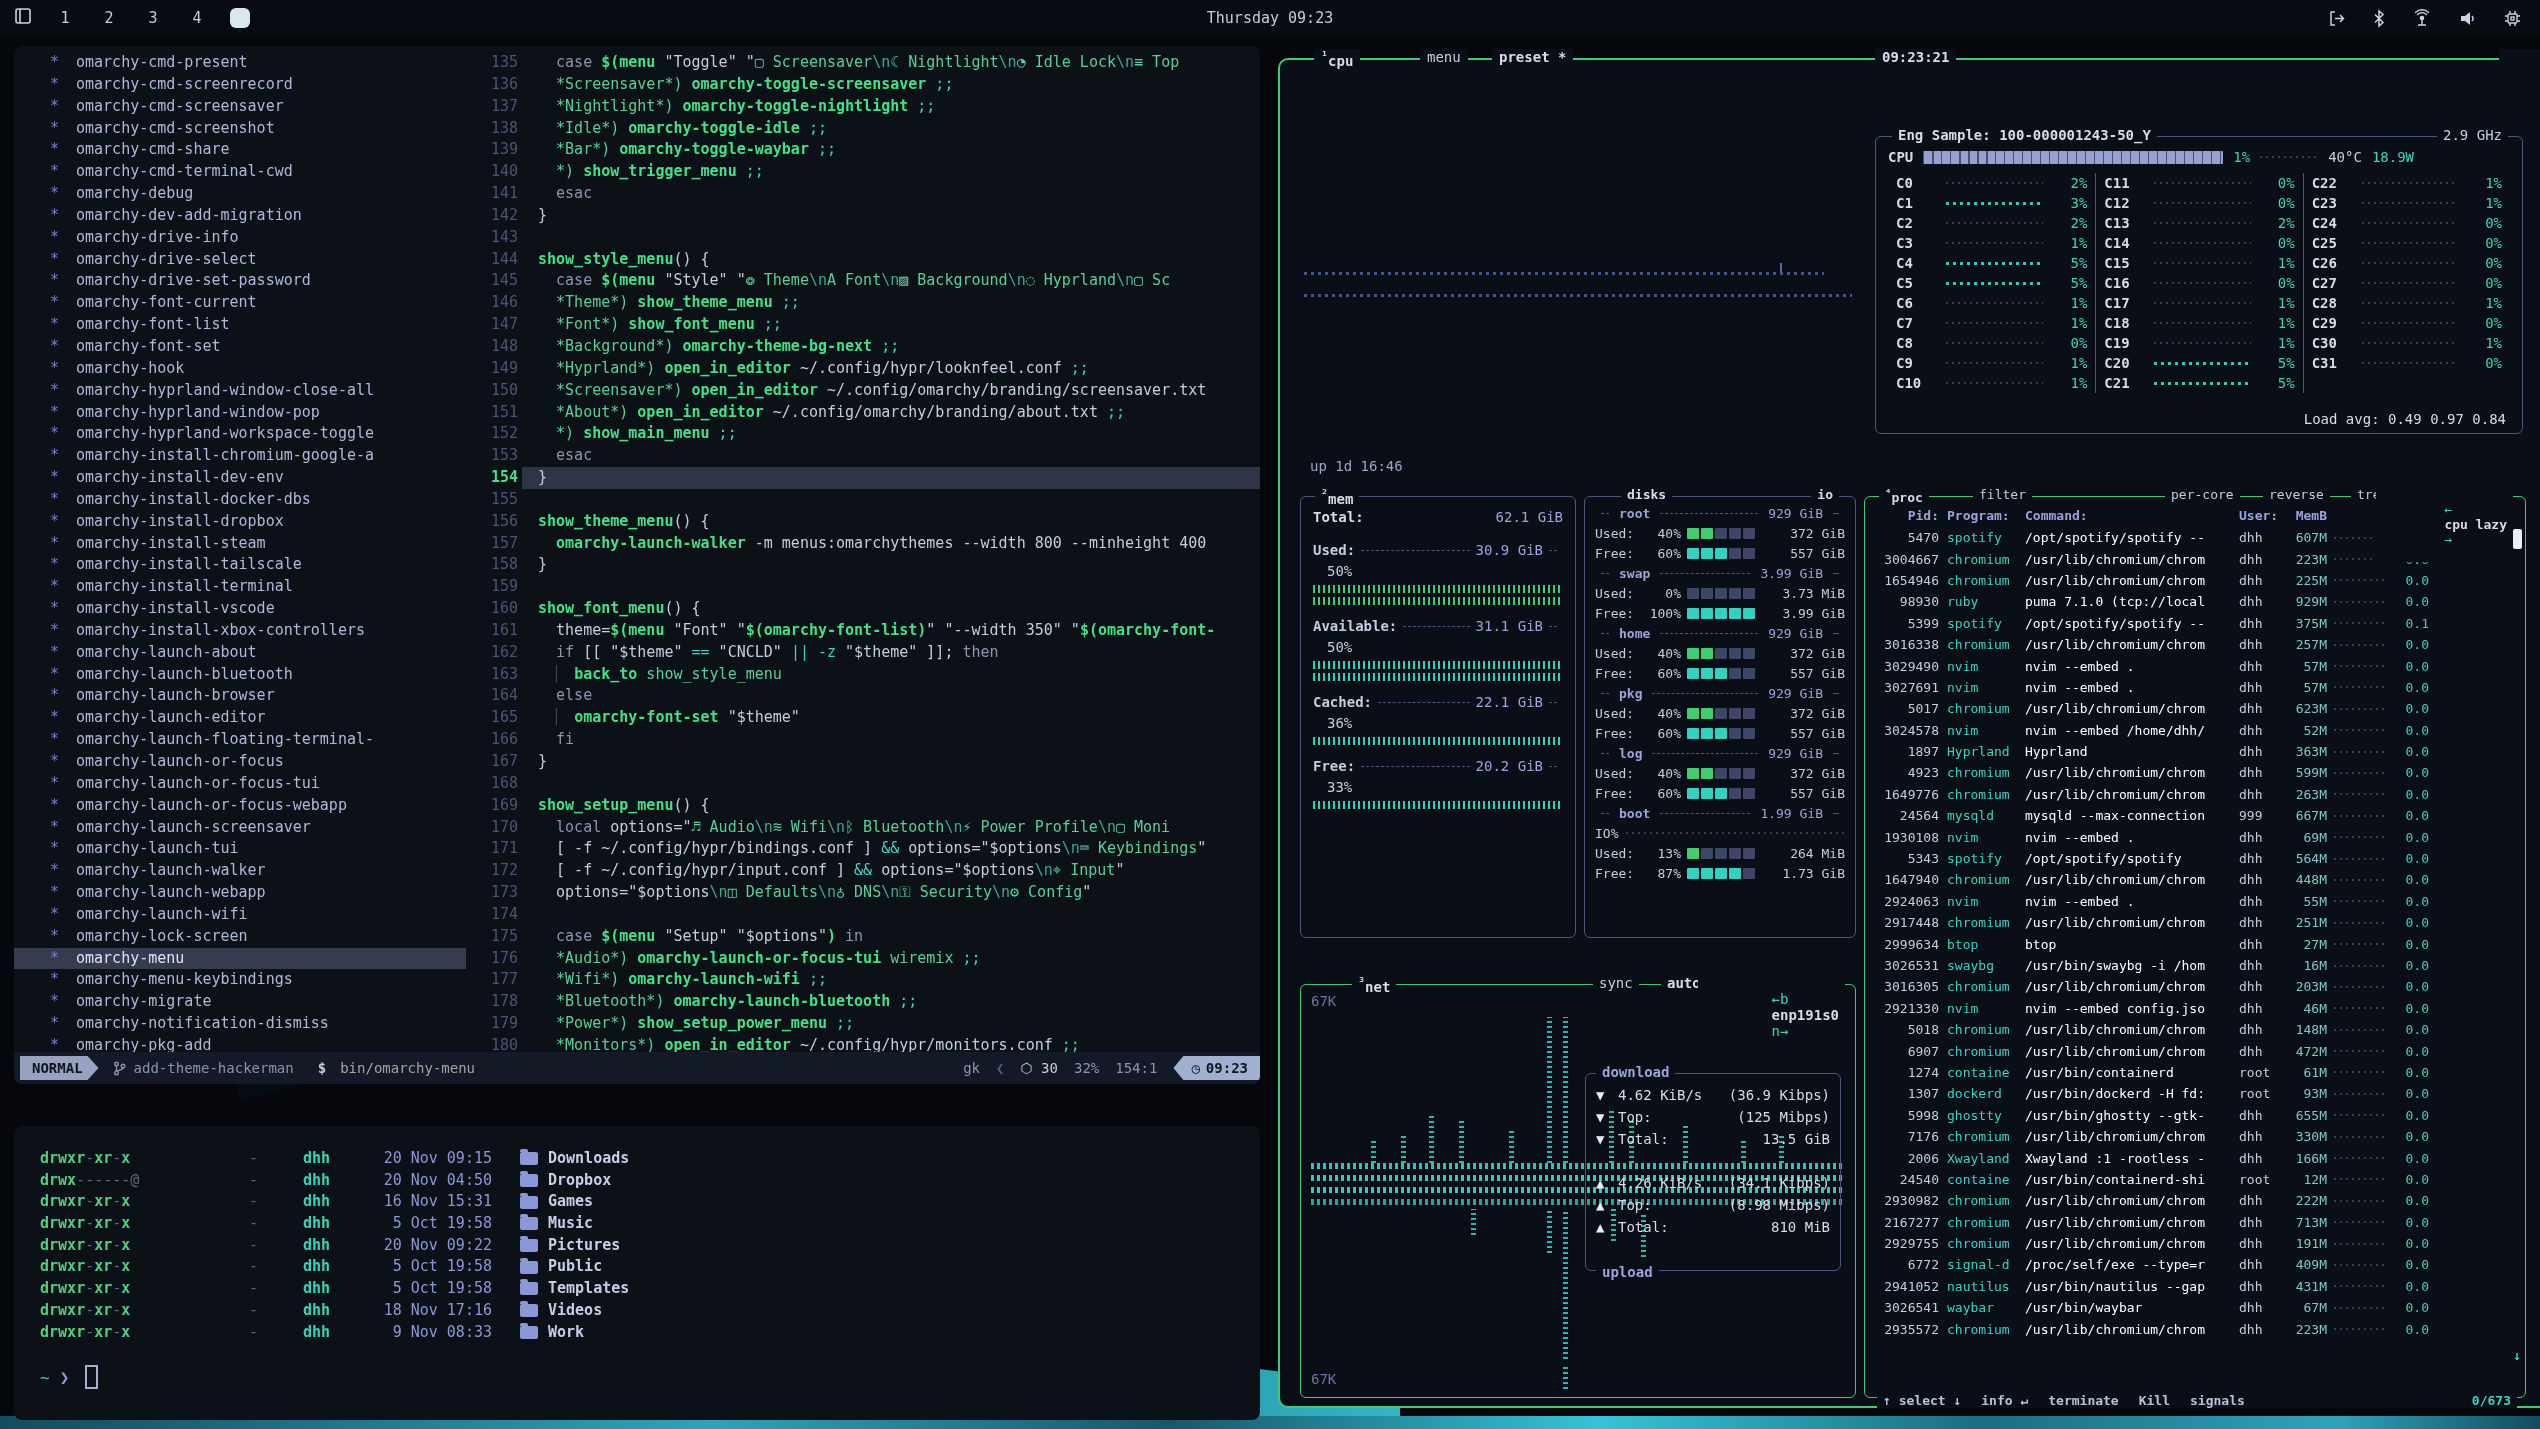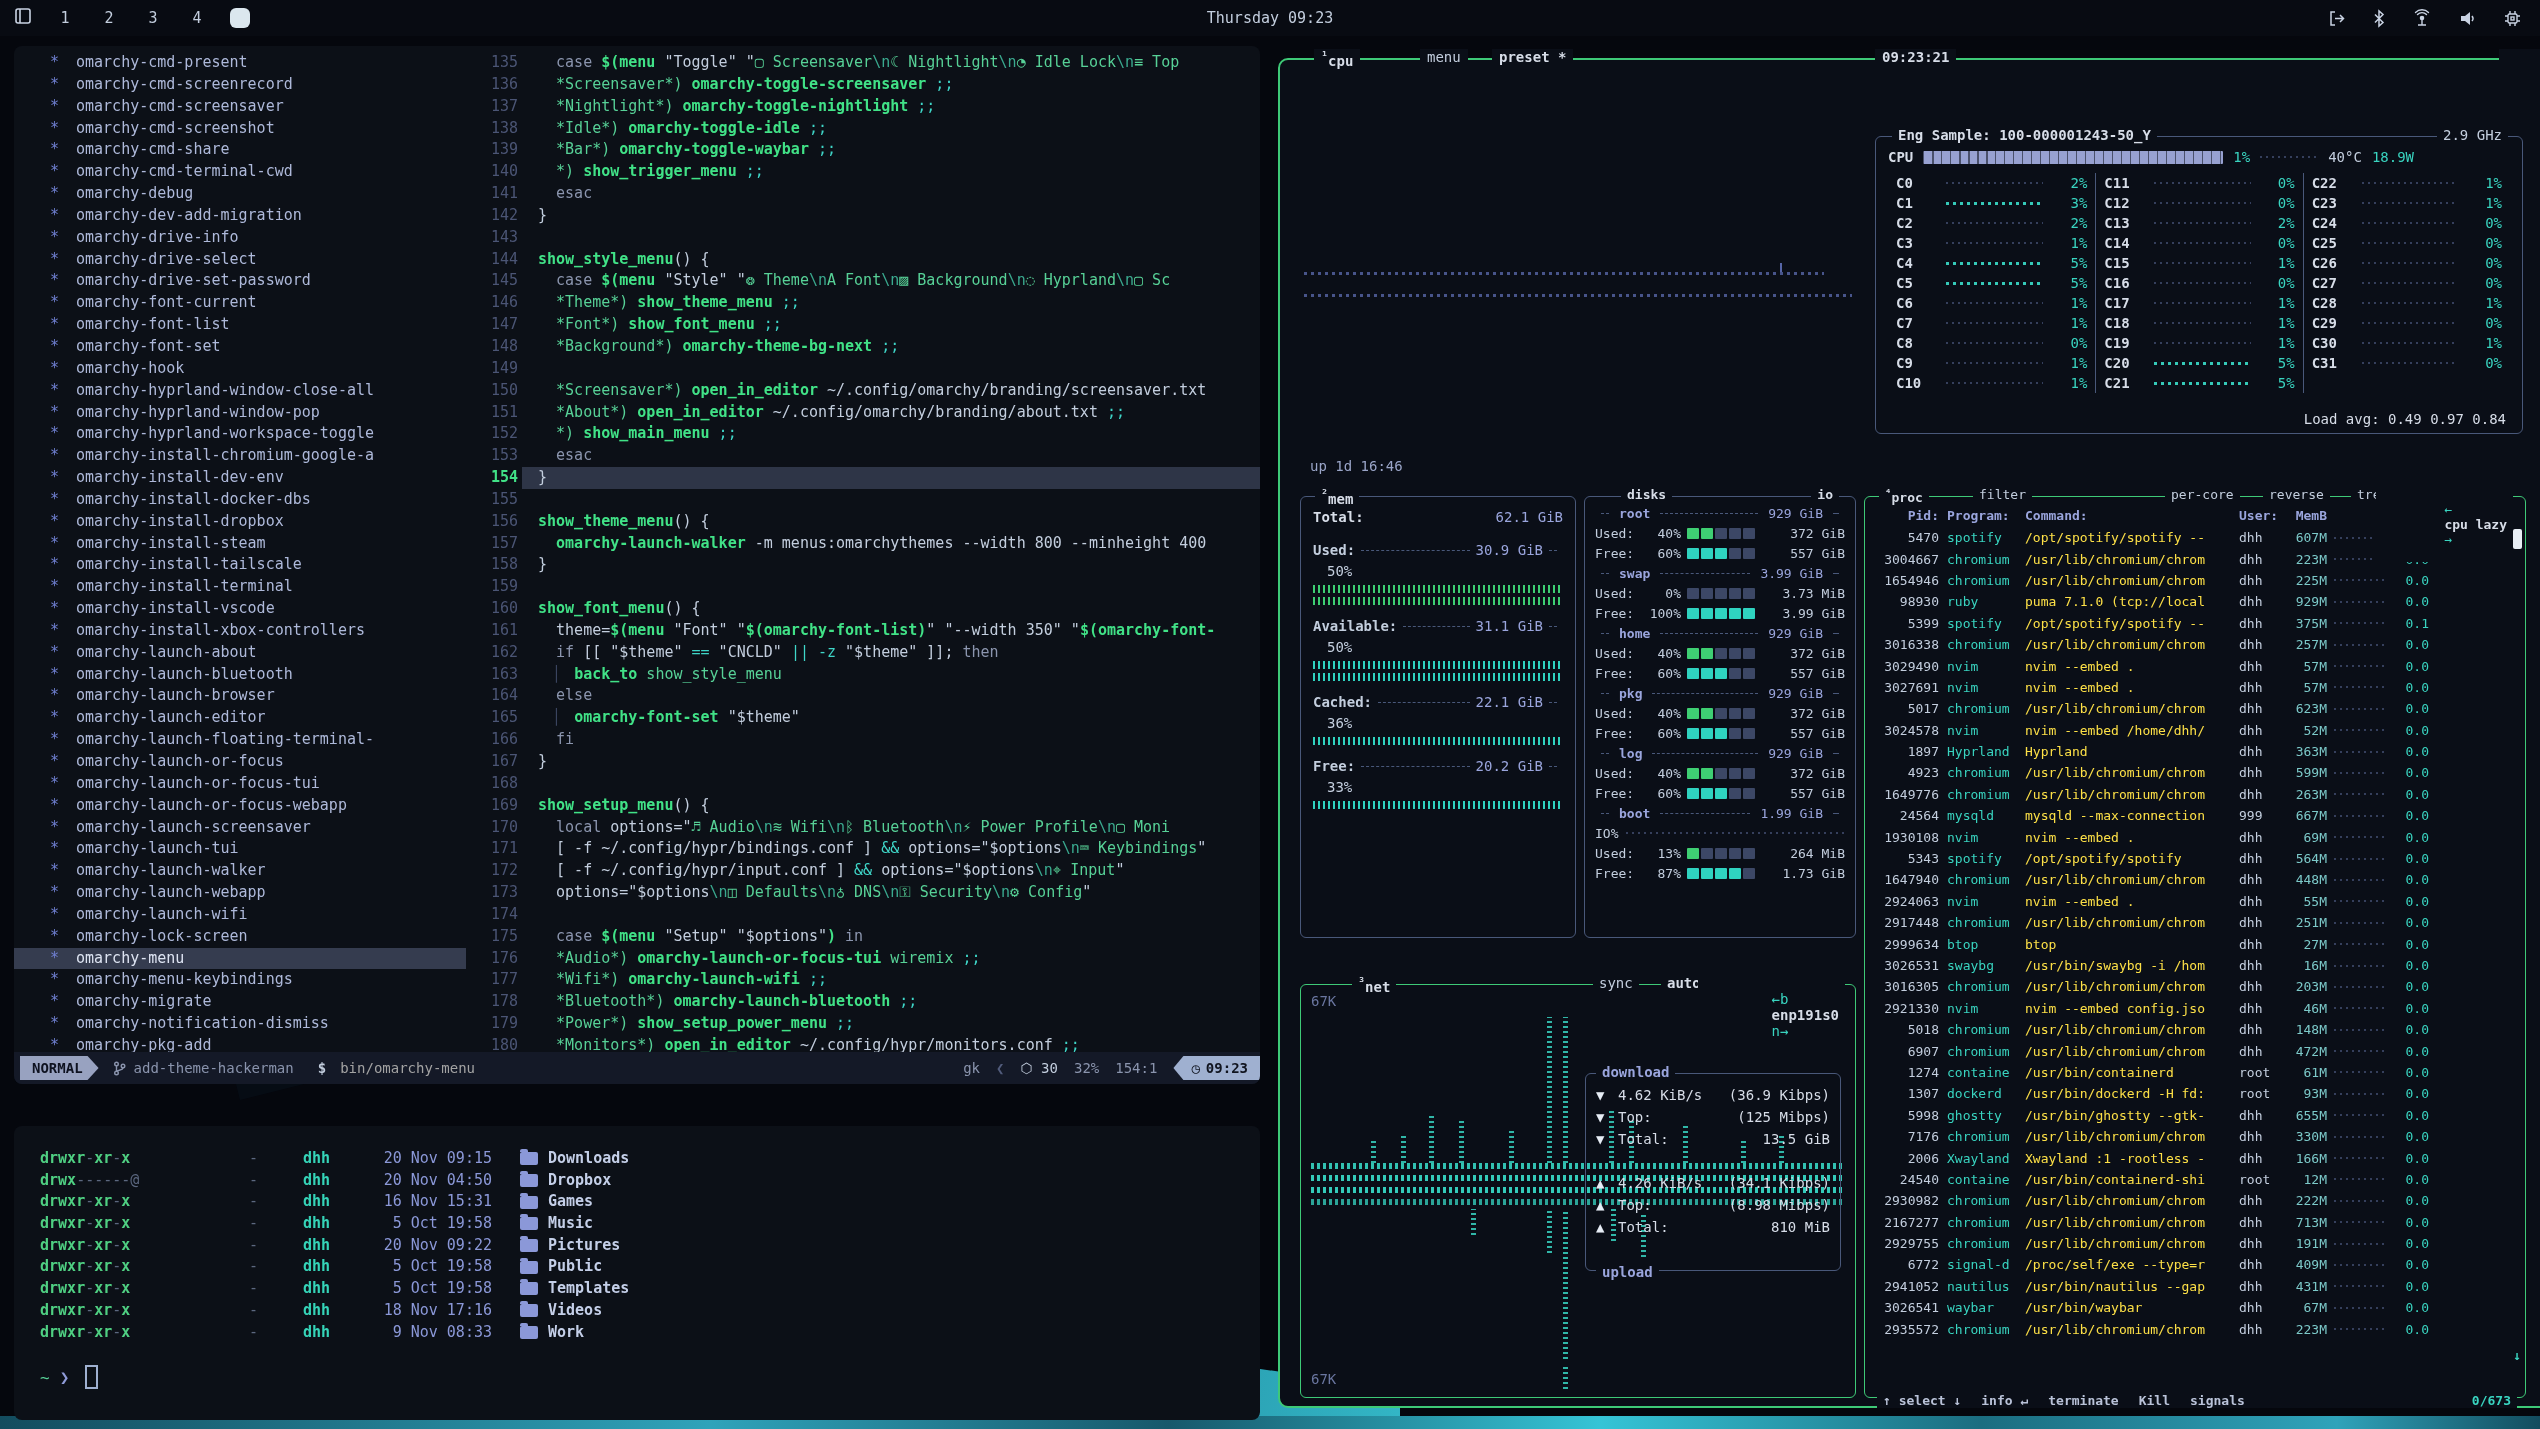--- a/index.html
+++ b/index.html
@@ -153,21 +153,21 @@
   .nrow{display:flex;align-items:center;height:22px;gap:8px;color:#d7dde8;}
   .narr{width:14px;flex:none;color:#e6ecf5;}
   .nright{margin-left:auto;}
   .ngap{height:22px;}
   
   #procbox{left:584px;top:436px;width:662px;height:902px;padding:6px 8px 6px 10px;font-size:13px;}
   .phead{display:flex;align-items:center;height:24px;color:var(--periB);font-weight:bold;}
   .prow{display:flex;align-items:center;height:21.4px;}
   .ppid{width:64px;text-align:right;color:#c3cede;flex:none;white-space:pre;}
   .pprog{width:86px;color:var(--teal);flex:none;padding-left:8px;overflow:hidden;white-space:pre;}
-  .pcmd{width:214px;color:#fde047;flex:none;overflow:hidden;white-space:pre;}
+  .pcmd{width:214px;color:#ffffff;flex:none;overflow:hidden;white-space:pre;}
   .puser{width:42px;color:#c3cede;flex:none;}
   .pmem{width:46px;text-align:right;color:#7cc9c9;flex:none;}
   .pldr{width:54px;margin:0 7px;}
   .pcpu{width:34px;text-align:right;color:var(--teal);flex:none;}
   .pscroll{position:absolute;right:3px;top:32px;width:9px;height:20px;background:#e8eef5;border-radius:2px;}
   .pdown{position:absolute;right:4px;bottom:34px;color:var(--teal);font-weight:bold;}
   .pfoot{position:absolute;bottom:-11px;left:12px;right:8px;display:flex;gap:20px;background:var(--btopbg);
     padding:0 6px;color:#b9c2d8;font-weight:bold;}
   .pfoot .cnt{margin-left:auto;color:var(--teal);}
 </style>
@@ -241,21 +241,21 @@
         <div class="row"><div class="fcell"><span class="bullet">*</span><span class="fname">omarchy-cmd-share</span></div><div class="ncell">139</div><div class="ccell"><span class="s-g">  *Bar*) </span><span class="s-b">omarchy-toggle-waybar</span><span class="s-t"> ;;</span></div></div>
         <div class="row"><div class="fcell"><span class="bullet">*</span><span class="fname">omarchy-cmd-terminal-cwd</span></div><div class="ncell">140</div><div class="ccell"><span class="s-g">  *) </span><span class="s-b">show_trigger_menu</span><span class="s-t"> ;;</span></div></div>
         <div class="row"><div class="fcell"><span class="bullet">*</span><span class="fname">omarchy-debug</span></div><div class="ncell">141</div><div class="ccell"><span class="s-k">  esac</span></div></div>
         <div class="row"><div class="fcell"><span class="bullet">*</span><span class="fname">omarchy-dev-add-migration</span></div><div class="ncell">142</div><div class="ccell"><span class="s-w">}</span></div></div>
         <div class="row"><div class="fcell"><span class="bullet">*</span><span class="fname">omarchy-drive-info</span></div><div class="ncell">143</div><div class="ccell"></div></div>
         <div class="row"><div class="fcell"><span class="bullet">*</span><span class="fname">omarchy-drive-select</span></div><div class="ncell">144</div><div class="ccell"><span class="s-b">show_style_menu</span><span class="s-w">() {</span></div></div>
         <div class="row"><div class="fcell"><span class="bullet">*</span><span class="fname">omarchy-drive-set-password</span></div><div class="ncell">145</div><div class="ccell"><span class="s-k">  case </span><span class="s-b">$(</span><span class="s-b">menu</span><span class="s-w"> "Style" "</span><span class="s-g">❂ Theme</span><span class="s-e">\n</span><span class="s-g">A Font</span><span class="s-e">\n</span><span class="s-g">▨ Background</span><span class="s-e">\n</span><span class="s-g">◌ Hyprland</span><span class="s-e">\n</span><span class="s-g">▢ Sc</span></div></div>
         <div class="row"><div class="fcell"><span class="bullet">*</span><span class="fname">omarchy-font-current</span></div><div class="ncell">146</div><div class="ccell"><span class="s-g">  *Theme*) </span><span class="s-b">show_theme_menu</span><span class="s-t"> ;;</span></div></div>
         <div class="row"><div class="fcell"><span class="bullet">*</span><span class="fname">omarchy-font-list</span></div><div class="ncell">147</div><div class="ccell"><span class="s-g">  *Font*) </span><span class="s-b">show_font_menu</span><span class="s-t"> ;;</span></div></div>
         <div class="row"><div class="fcell"><span class="bullet">*</span><span class="fname">omarchy-font-set</span></div><div class="ncell">148</div><div class="ccell"><span class="s-g">  *Background*) </span><span class="s-b">omarchy-theme-bg-next</span><span class="s-t"> ;;</span></div></div>
-        <div class="row"><div class="fcell"><span class="bullet">*</span><span class="fname">omarchy-hook</span></div><div class="ncell">149</div></div>
+        <div class="row"><div class="fcell"><span class="bullet">*</span><span class="fname">omarchy-hook</span></div><div class="ncell">149</div><div class="ccell"><span class="s-g">  *Hyprland*) </span><span class="s-b">open_in_editor</span><span class="s-w"> ~/.config/hypr/looknfeel.conf</span><span class="s-t"> ;;</span></div></div>
         <div class="row"><div class="fcell"><span class="bullet">*</span><span class="fname">omarchy-hyprland-window-close-all</span></div><div class="ncell">150</div><div class="ccell"><span class="s-g">  *Screensaver*) </span><span class="s-b">open_in_editor</span><span class="s-w"> ~/.config/omarchy/branding/screensaver.txt</span></div></div>
         <div class="row"><div class="fcell"><span class="bullet">*</span><span class="fname">omarchy-hyprland-window-pop</span></div><div class="ncell">151</div><div class="ccell"><span class="s-g">  *About*) </span><span class="s-b">open_in_editor</span><span class="s-w"> ~/.config/omarchy/branding/about.txt</span><span class="s-t"> ;;</span></div></div>
         <div class="row"><div class="fcell"><span class="bullet">*</span><span class="fname">omarchy-hyprland-workspace-toggle</span></div><div class="ncell">152</div><div class="ccell"><span class="s-g">  *) </span><span class="s-b">show_main_menu</span><span class="s-t"> ;;</span></div></div>
         <div class="row"><div class="fcell"><span class="bullet">*</span><span class="fname">omarchy-install-chromium-google-a</span></div><div class="ncell">153</div><div class="ccell"><span class="s-k">  esac</span></div></div>
         <div class="row"><div class="fcell"><span class="bullet">*</span><span class="fname">omarchy-install-dev-env</span></div><div class="ncell curn">154</div><div class="ccell cur"><span class="s-w">}</span></div></div>
         <div class="row"><div class="fcell"><span class="bullet">*</span><span class="fname">omarchy-install-docker-dbs</span></div><div class="ncell">155</div><div class="ccell"></div></div>
         <div class="row"><div class="fcell"><span class="bullet">*</span><span class="fname">omarchy-install-dropbox</span></div><div class="ncell">156</div><div class="ccell"><span class="s-b">show_theme_menu</span><span class="s-w">() {</span></div></div>
         <div class="row"><div class="fcell"><span class="bullet">*</span><span class="fname">omarchy-install-steam</span></div><div class="ncell">157</div><div class="ccell"><span class="s-b">  omarchy-launch-walker</span><span class="s-w"> -m menus:omarchythemes --width 800 --minheight 400</span></div></div>
         <div class="row"><div class="fcell"><span class="bullet">*</span><span class="fname">omarchy-install-tailscale</span></div><div class="ncell">158</div><div class="ccell"><span class="s-w">}</span></div></div>
         <div class="row"><div class="fcell"><span class="bullet">*</span><span class="fname">omarchy-install-terminal</span></div><div class="ncell">159</div><div class="ccell"></div></div>

